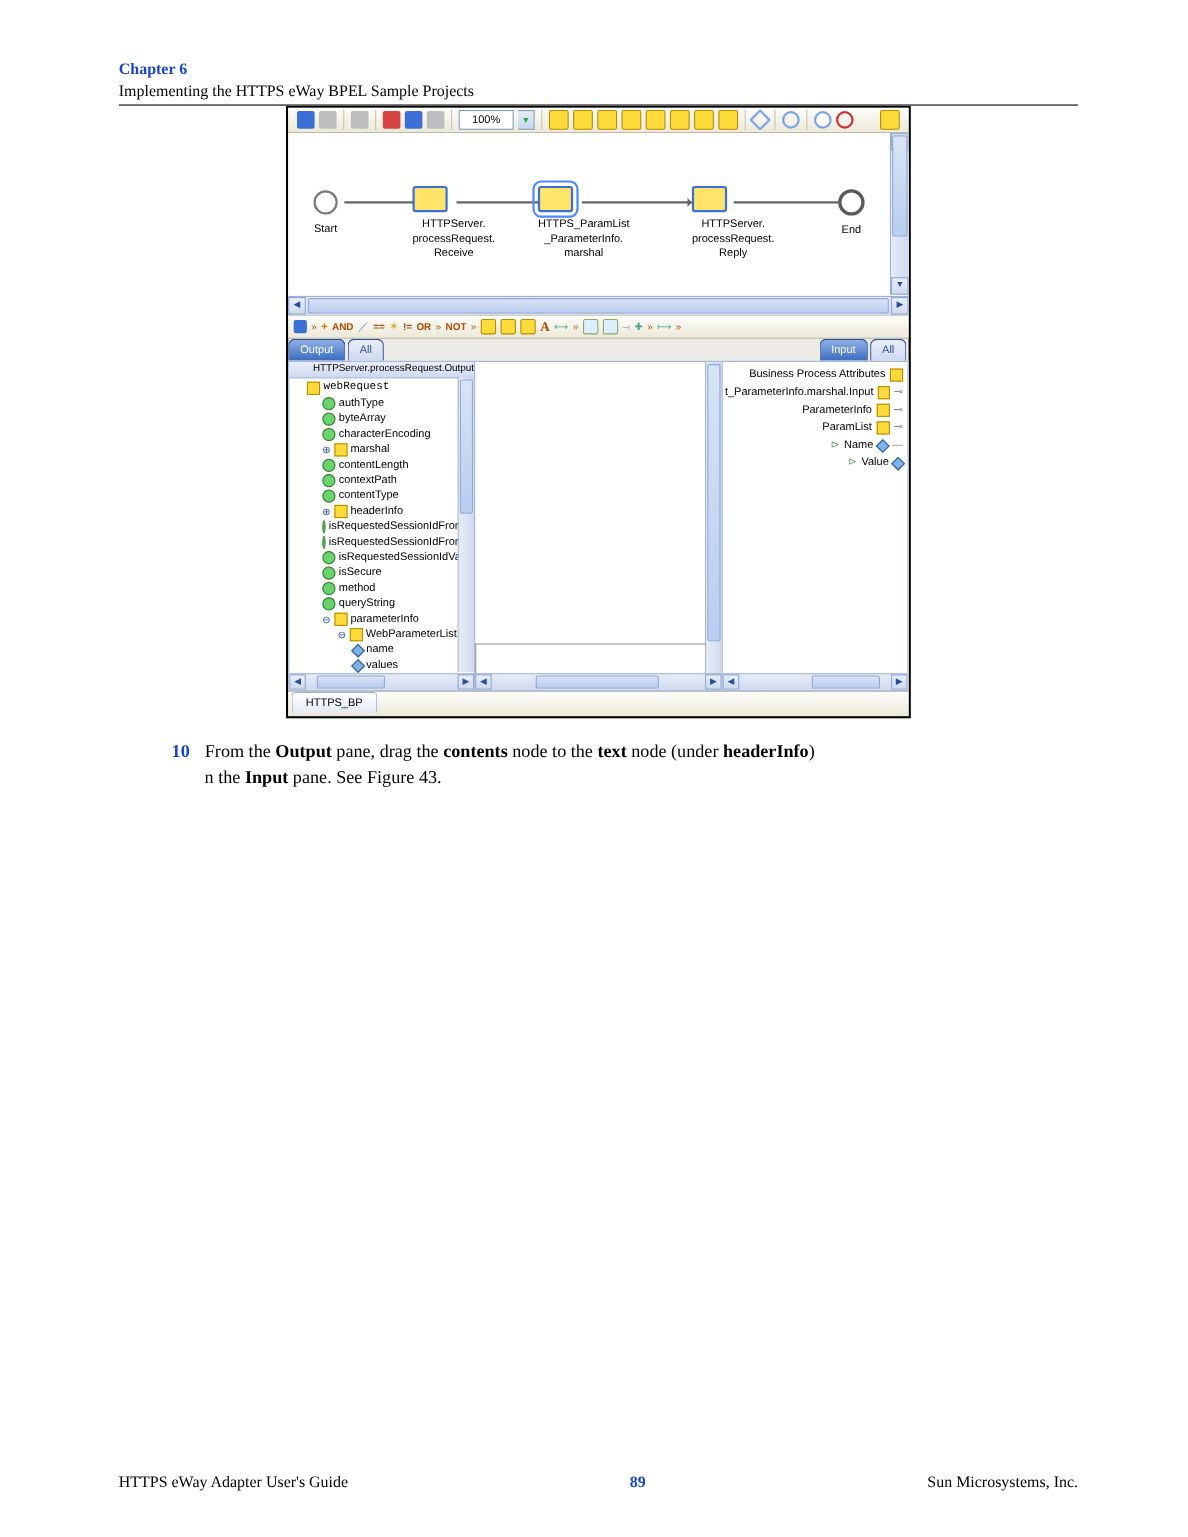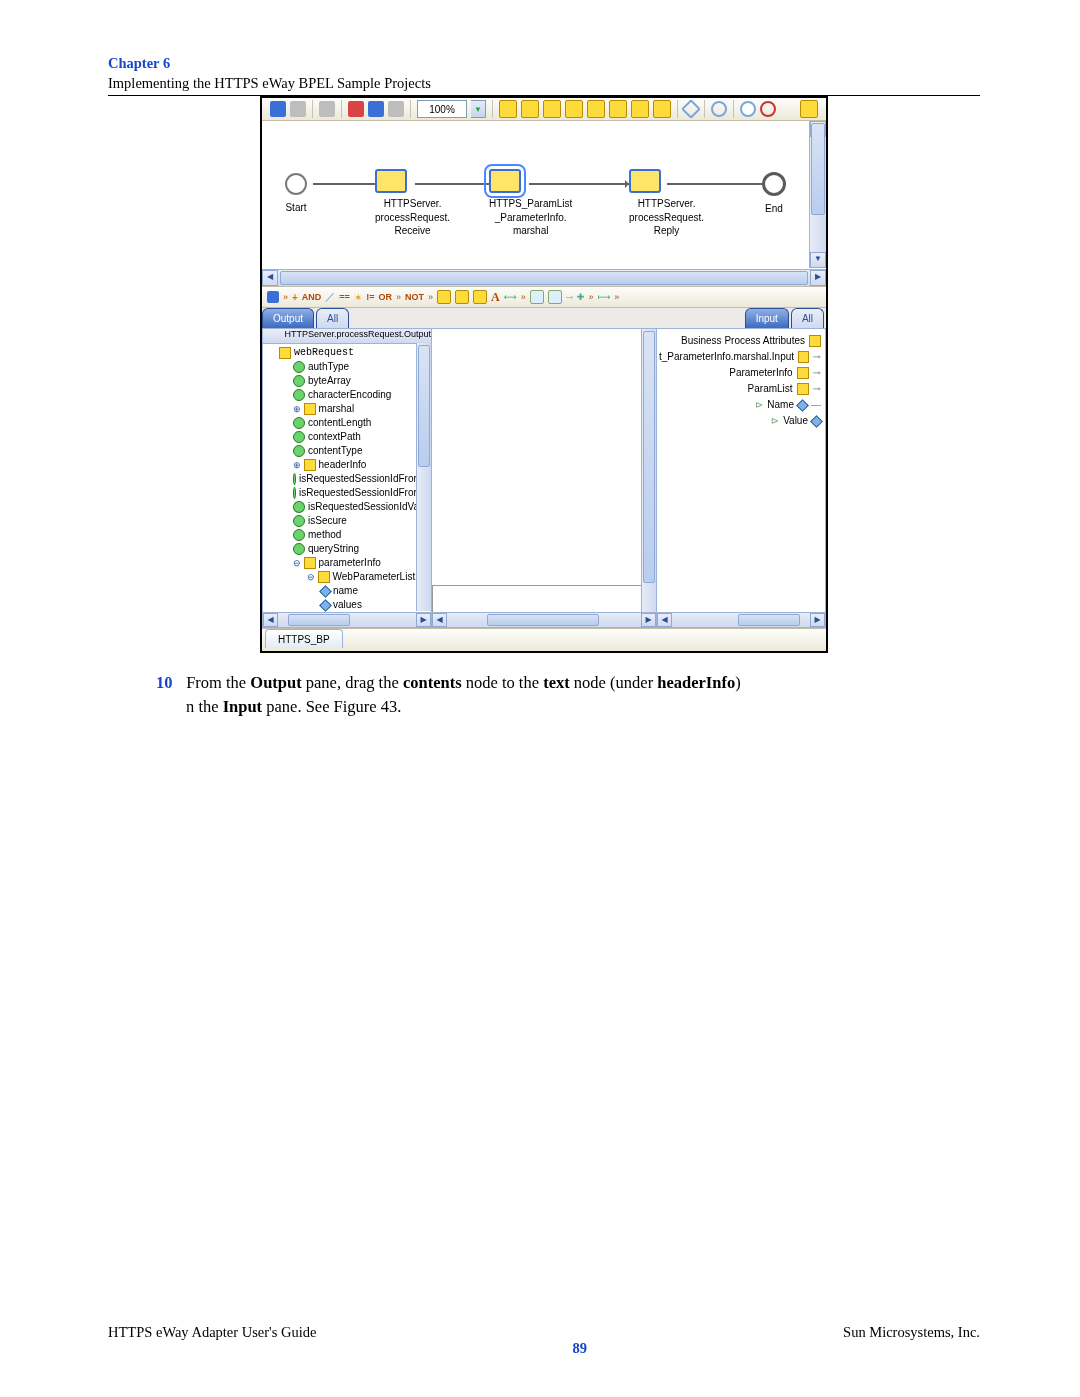--- a/index.html
+++ b/index.html
@@ -149,21 +149,21 @@
     border-top:1px solid #c0bca8; display:flex; }
   .status-tab { height:18px; padding:0 12px; font-size:10px;
     border:1px solid #9db2d8; border-bottom:none;
     background:linear-gradient(#fff,#e3ebf7); margin-left:3px;
     display:flex; align-items:center; border-top-left-radius:4px;border-top-right-radius:4px;}
   
   .body-text { margin: 18px 0 0 78px; font-size:16.5px; line-height:1.45; }
   .body-text .num { color:#1845c9; font-weight:bold; display:inline-block; width:26px; margin-left:-30px;}
   .footer { position:absolute; bottom:40px; left:108px; right:100px;
     display:flex; justify-content:space-between; font-size:14.5px; }
-  .footer .pnum { color:#1845c9; font-weight:bold;margin-top:16px; }
+  .footer .pnum { color:#1845c9; font-weight:bold; }
 </style>
 </head>
 <body>
 
 <div class="page">
   <div class="hdr">
     <div class="left">
       <a>Chapter 6</a><br>
       <span>Implementing the HTTPS eWay BPEL Sample Projects</span>
     </div>

